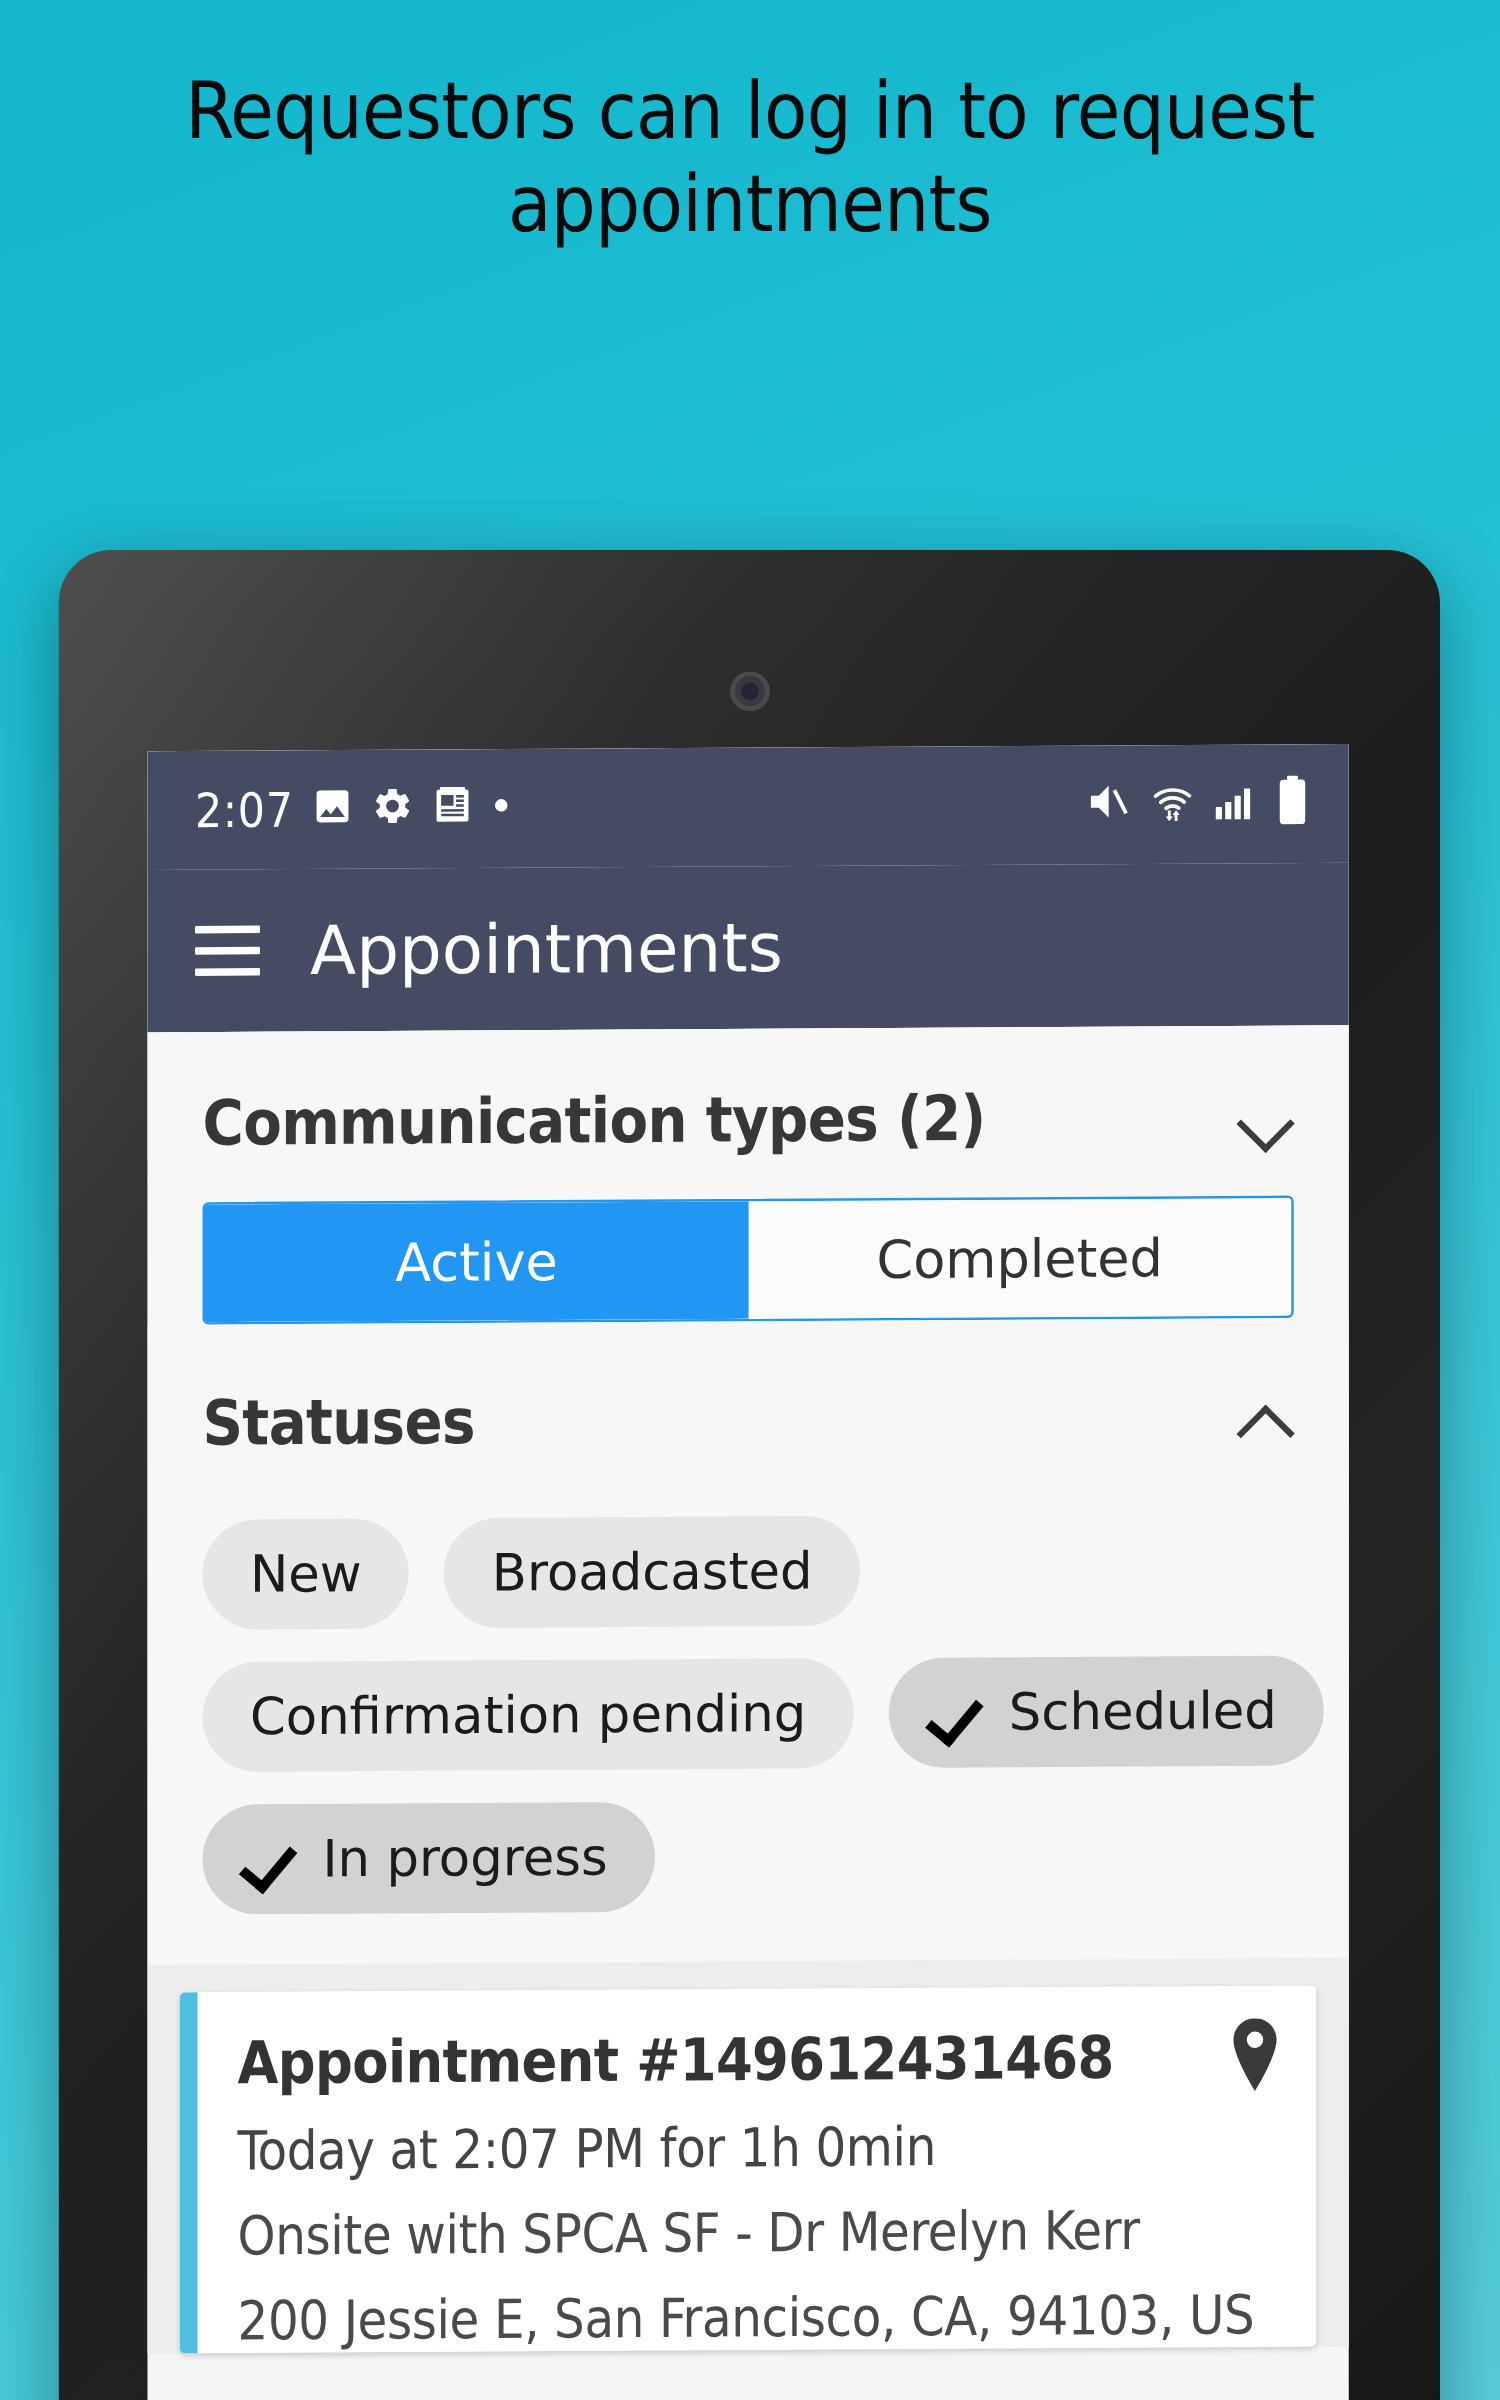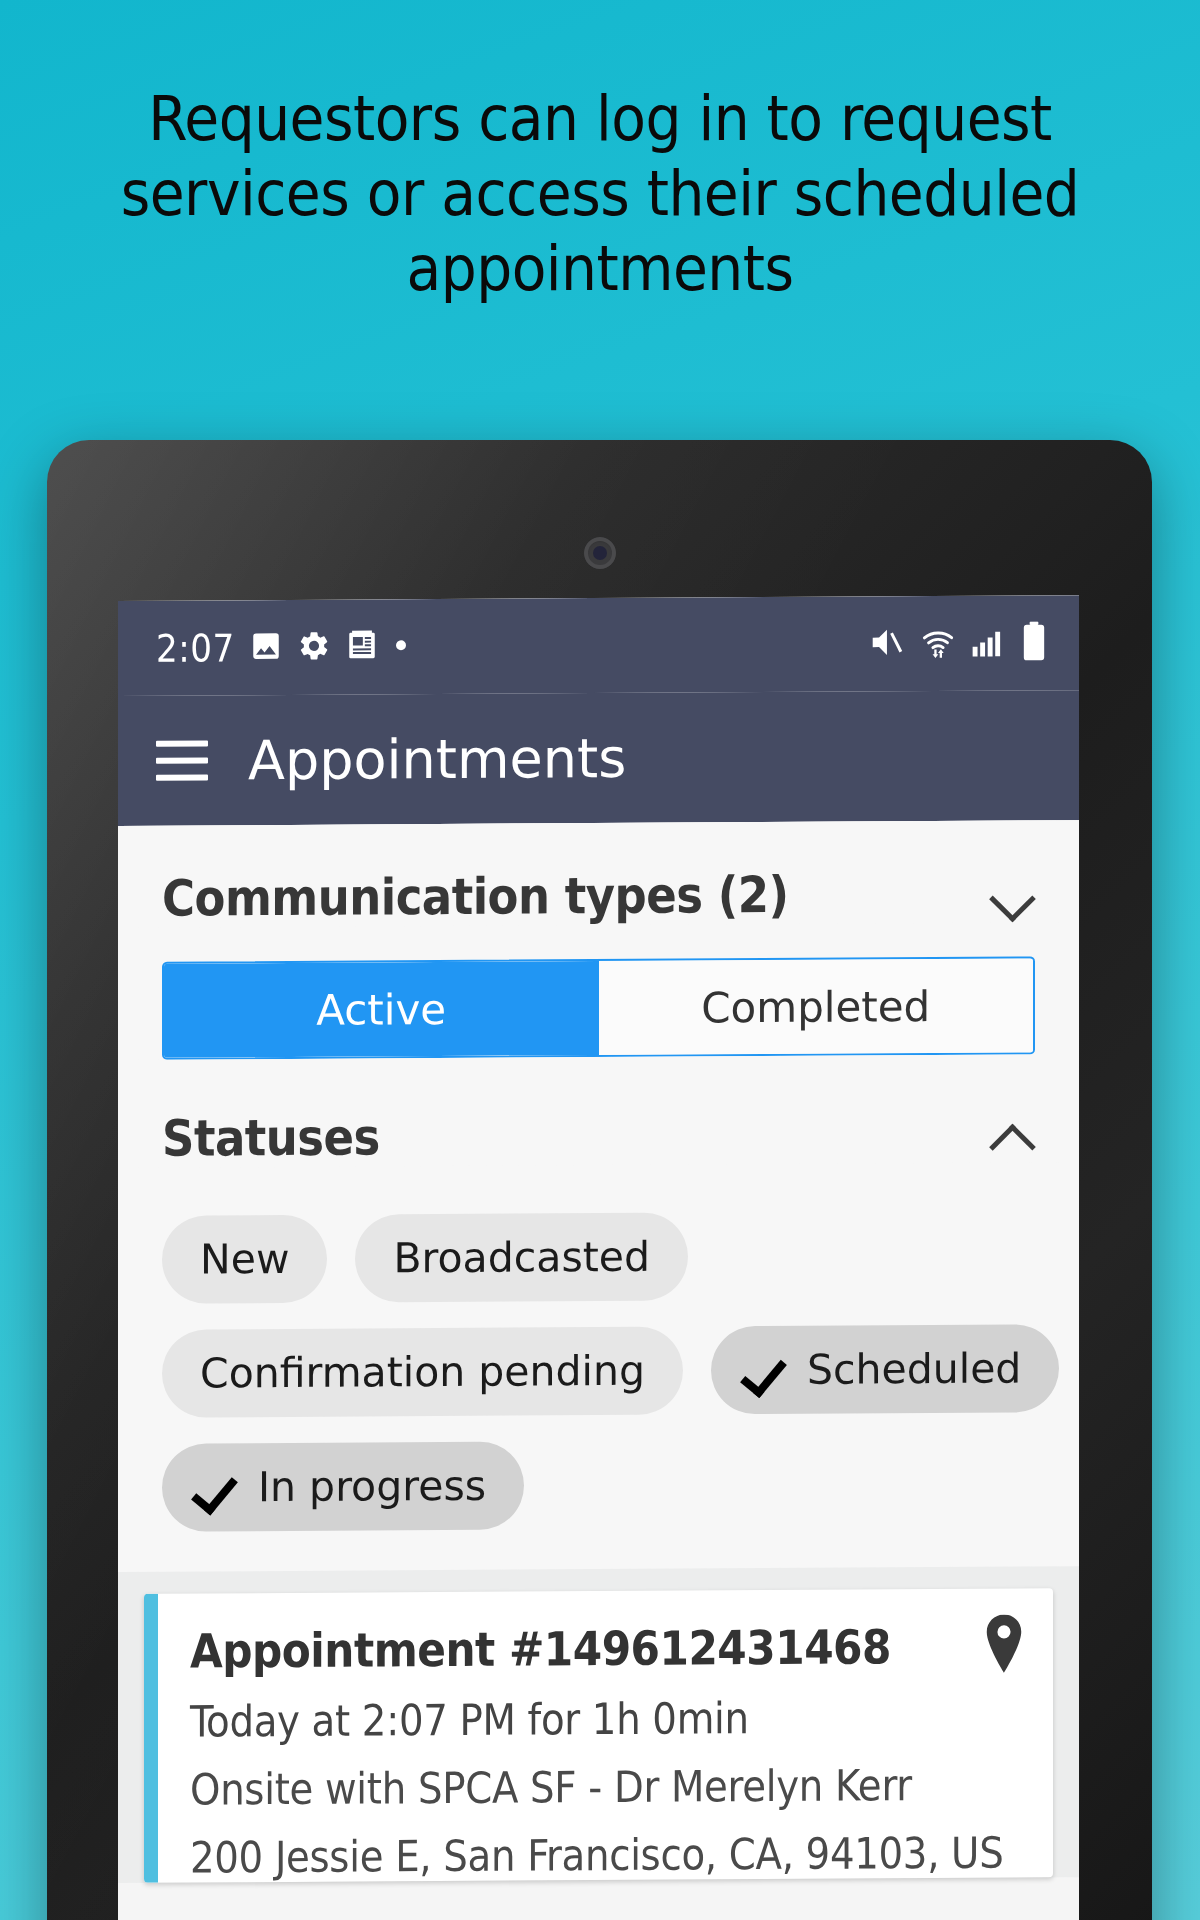--- a/index.html
+++ b/index.html
@@ -11,21 +11,20 @@
   }
 
   
   .headline{
     position:absolute; top:52px; left:0; width:1200px;
     text-align:center; color:#0a0a0a;
     font-family:"DejaVu Sans Condensed","Liberation Sans",sans-serif;
     font-size:63px; line-height:1.19; font-weight:400;
     letter-spacing:-0.5px;
     padding:0 70px;
-    margin-top:30px;
   }
   .headline span{ display:block; }
 
   
   .device{
     position:absolute; left:47px; top:440px;
     width:1105px; height:1560px;
     background:linear-gradient(135deg,#3b3b3b 0%,#2a2a2a 22%,#1d1d1d 48%,#242424 70%,#161616 100%);
     border-radius:42px 42px 0 0;
     box-shadow:0 18px 60px rgba(0,0,0,.35);
@@ -165,21 +164,20 @@
     width:46px; height:60px;
   }
 
   .seg-wrap, .chips, .section-head { background:#f7f7f7; }
 </style>
 </head>
 <body>
 
 <div class="headline">
   <span>Requestors can log in to request</span>
-  <span>services or access their scheduled</span>
   <span>appointments</span>
 </div>
 
 <div class="device">
   <div class="device-bezel-gloss"></div>
   <div class="camera"></div>
 
   <div class="screen">
 
     <div class="statusbar">

